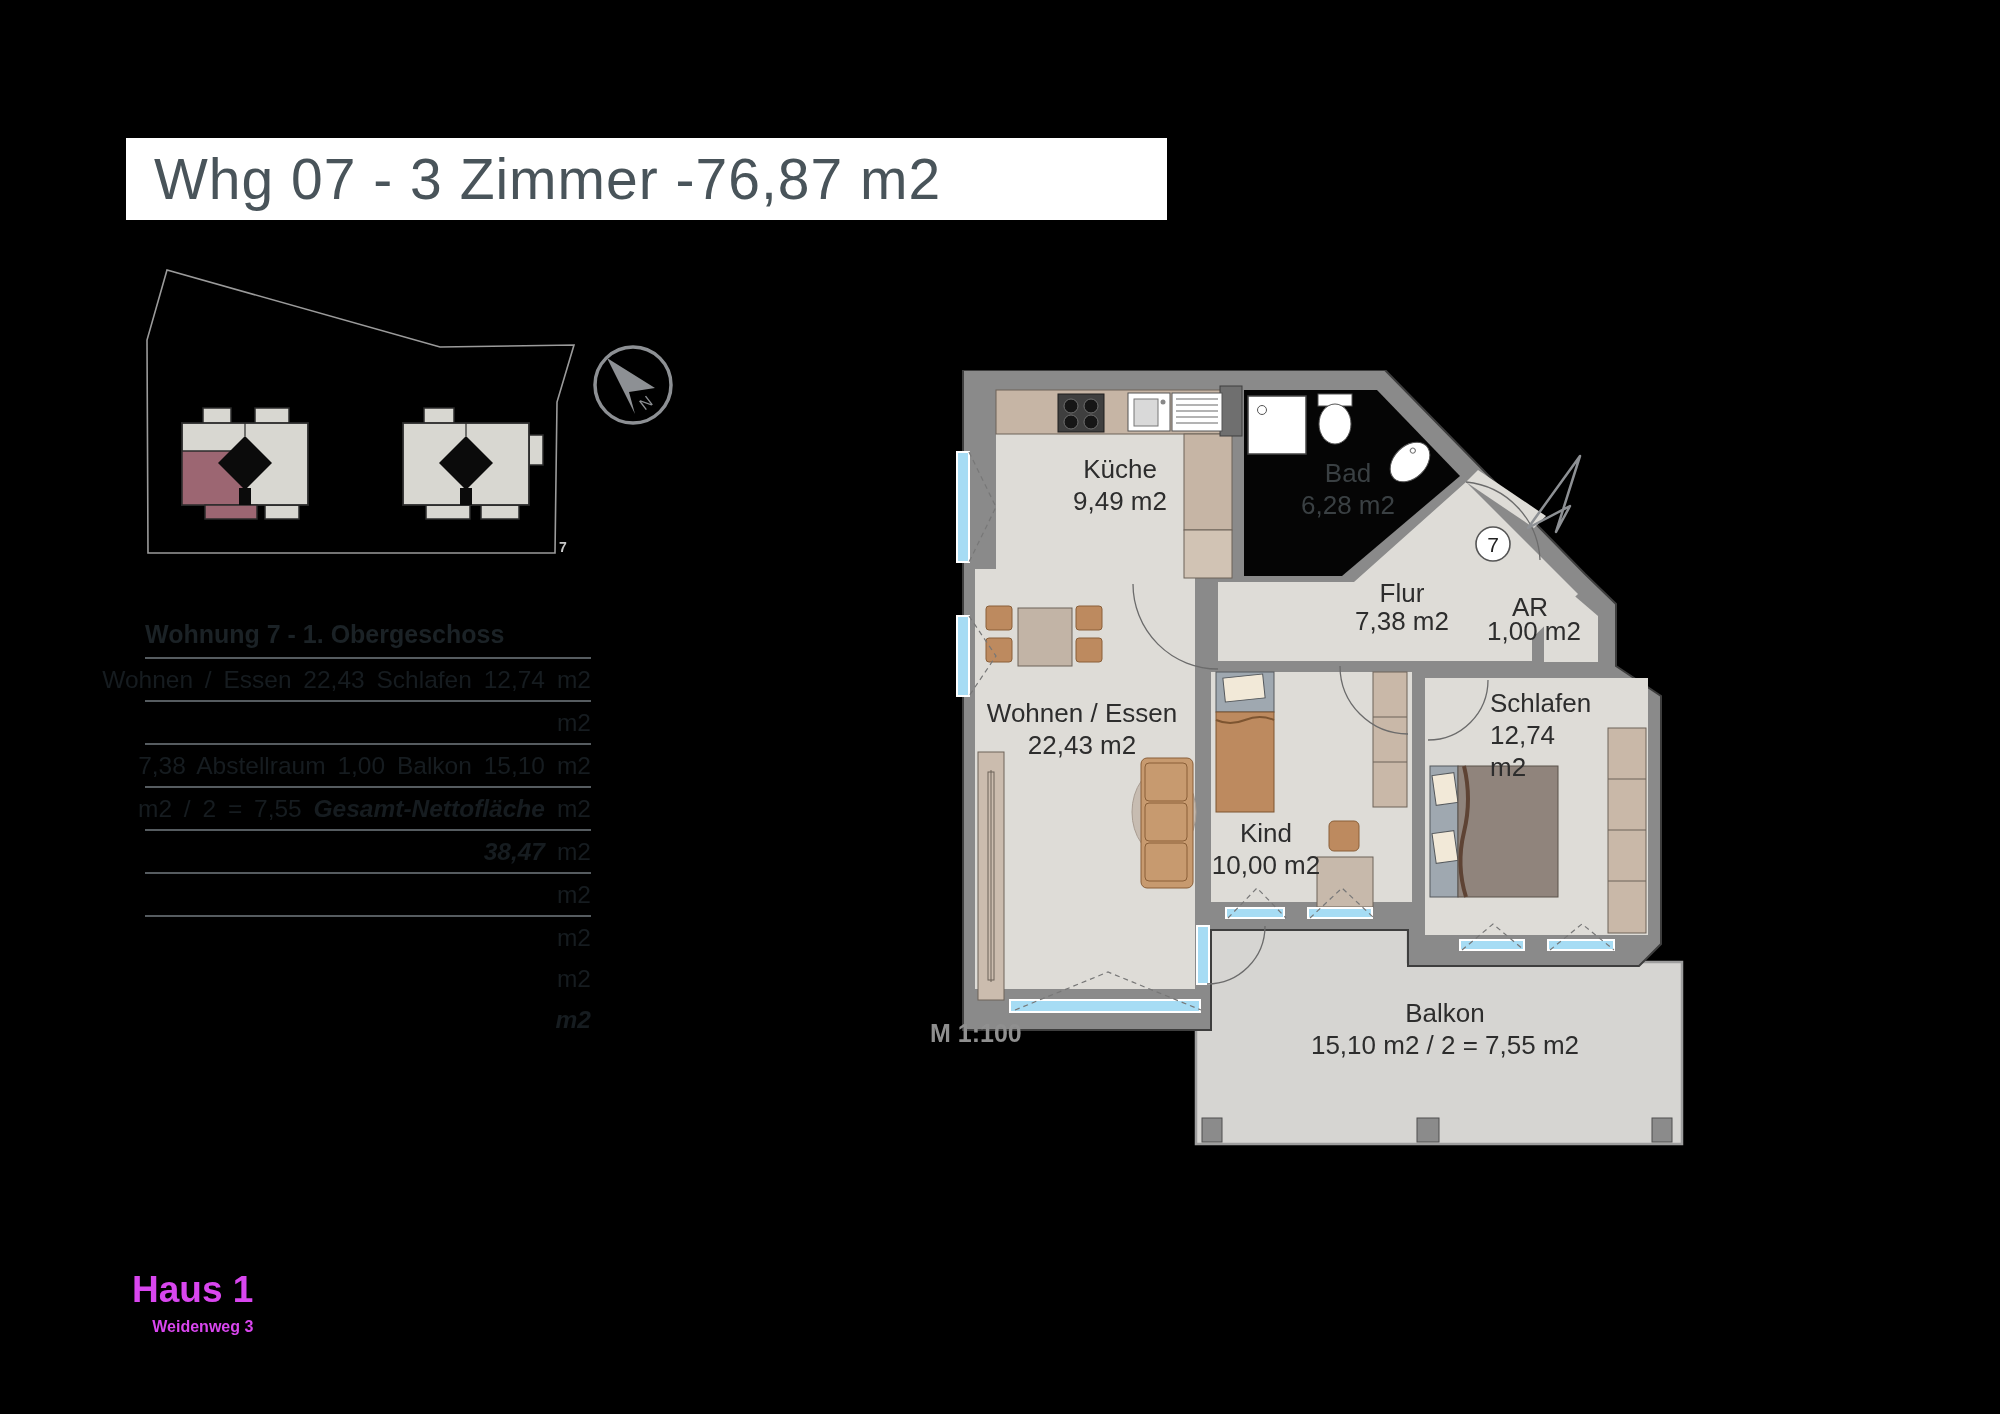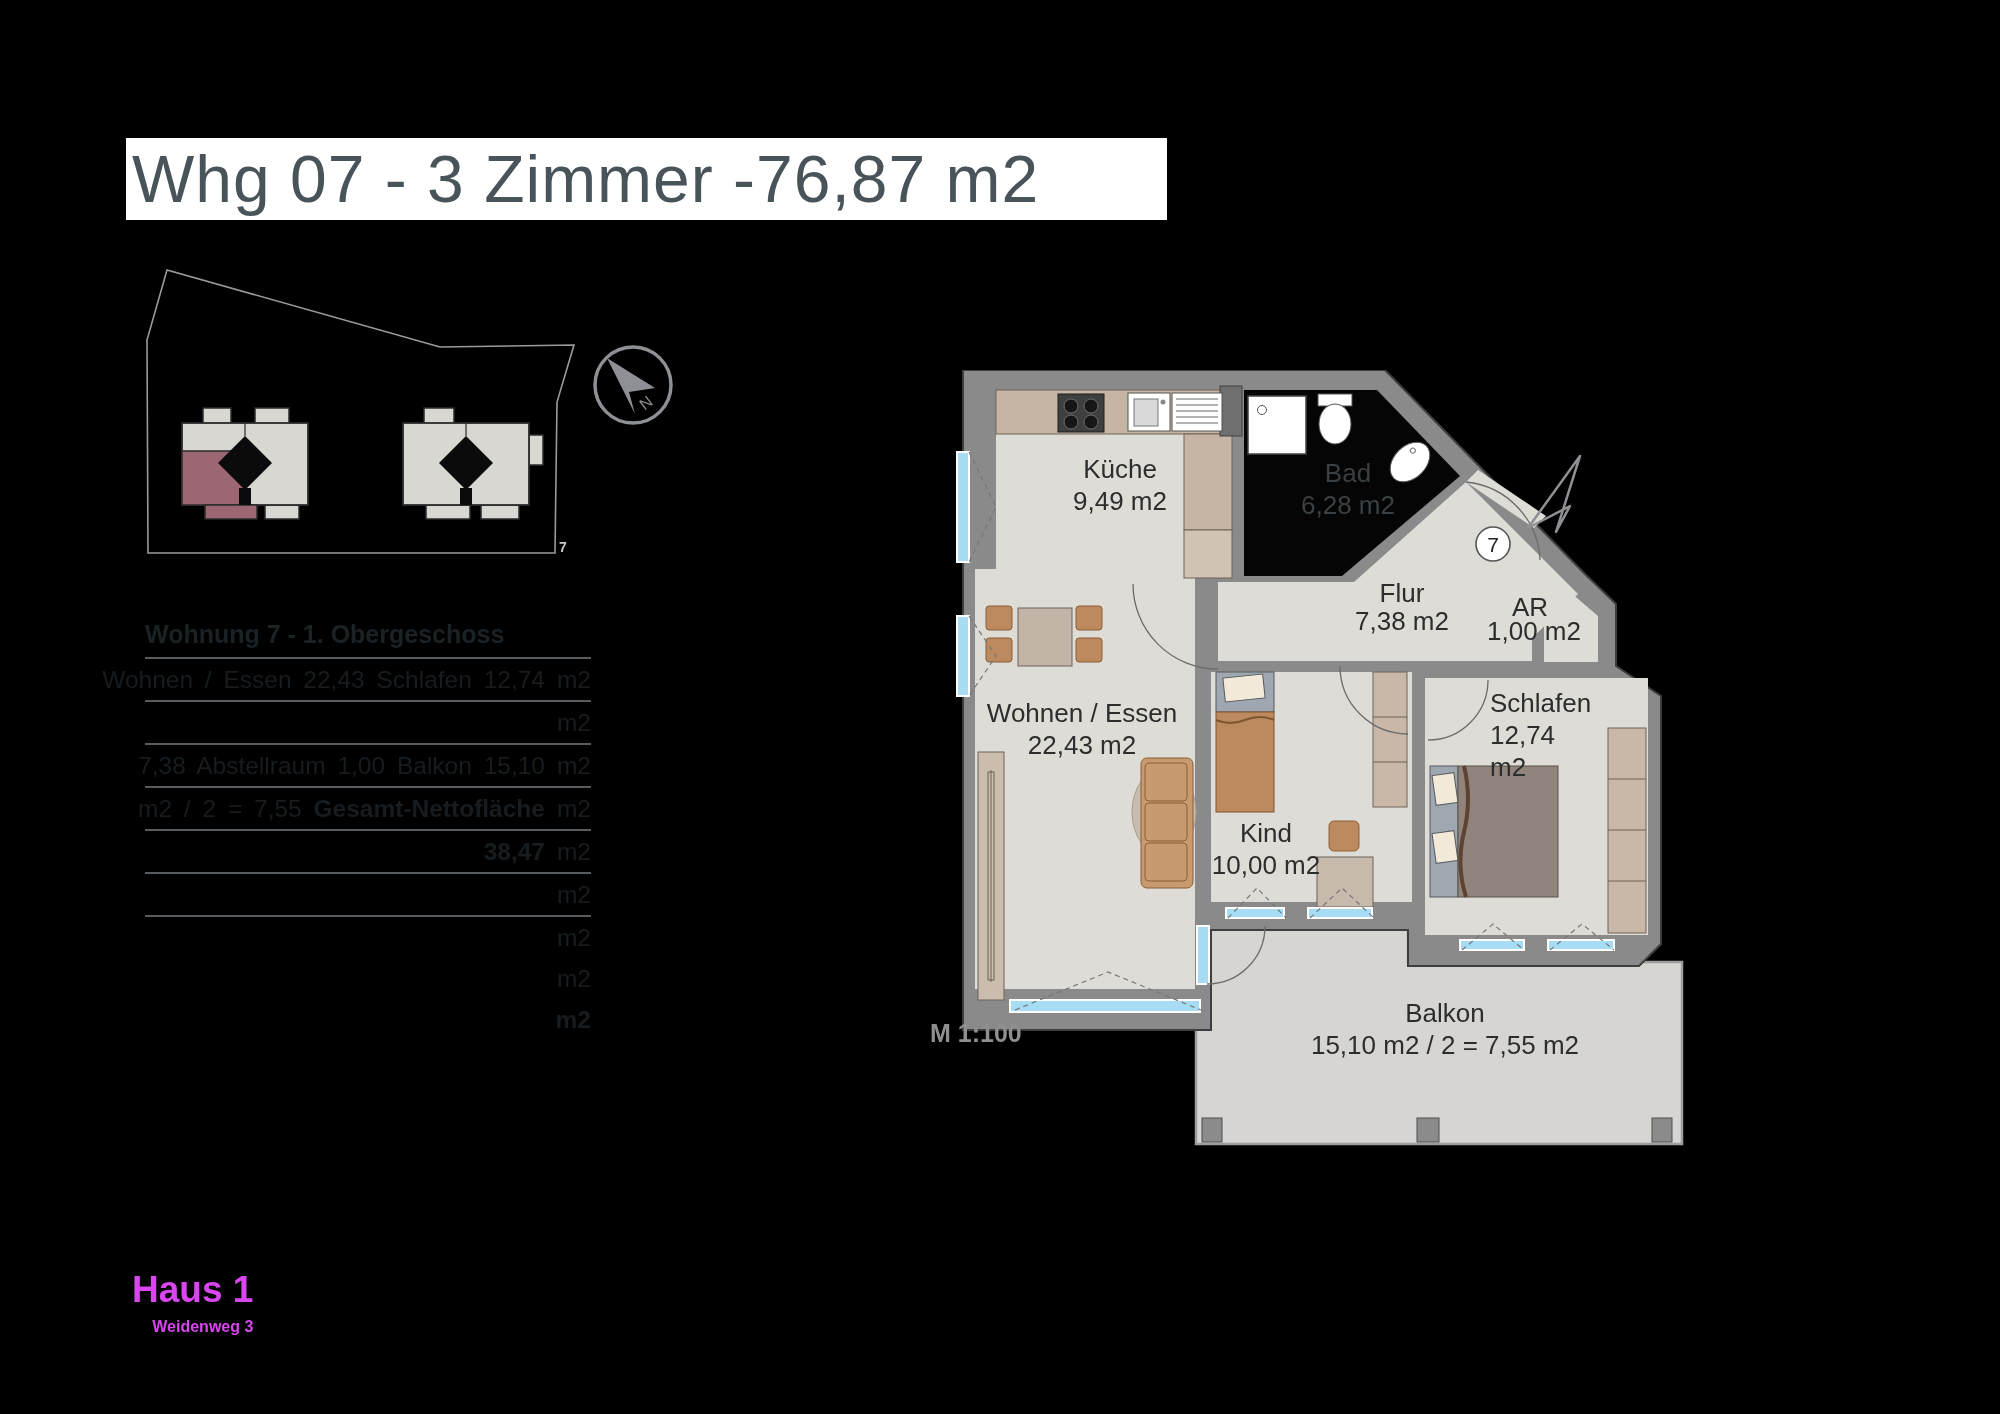--- a/index.html
+++ b/index.html
@@ -1,28 +1,28 @@
 <!DOCTYPE html>
 <html><head>
 <meta charset="utf-8">
 <style>
   html,body{margin:0;padding:0;background:#000;}
   #canvas{position:relative;width:2000px;height:1414px;background:#000;overflow:hidden;
           font-family:"Liberation Sans", sans-serif;}
   
   .title-bar{position:absolute;left:126px;top:138px;width:1041px;height:82px;background:#ffffff;
              display:flex;align-items:center;}
-  .title-bar span{font-size:66px;font-weight:300;color:#49545a;padding-left:6px;letter-spacing:1px;white-space:nowrap;}
+  .title-bar span{font-size:57px;font-weight:300;color:#49545a;padding-left:28px;letter-spacing:1px;white-space:nowrap;}
   
   .area-table{position:absolute;left:145px;top:620px;width:446px;color:#161c20;}
   .area-table .hdr{font-size:25px;font-weight:bold;color:#1b2226;padding-bottom:8px;border-bottom:2px solid #565c60;}
   .arow{height:41px;display:flex;align-items:center;justify-content:space-between;font-size:24.5px;}
   .arow.bordered{border-bottom:2px solid #565c60;justify-content:flex-end;}
   .arow .t{word-spacing:5px;white-space:nowrap;}
-  .arow .b{font-weight:bold;}
+  .arow .b{font-weight:bold;font-style:italic;}
   .arow .u{margin-left:12px;}
   .arow .u.b{font-weight:bold;}
   
   .haus{position:absolute;left:132px;top:1268px;color:#d946ef;text-align:right;}
   .haus .h1{font-size:37px;font-weight:bold;line-height:44px;}
   .haus .h2{font-size:16px;line-height:30px;font-weight:bold;}
   svg text{font-family:"Liberation Sans", sans-serif;}
   .roomlbl{fill:#2d2d2d;font-size:26px;}
   .badlbl{fill:#3a4043;font-size:26px;}
 </style>

